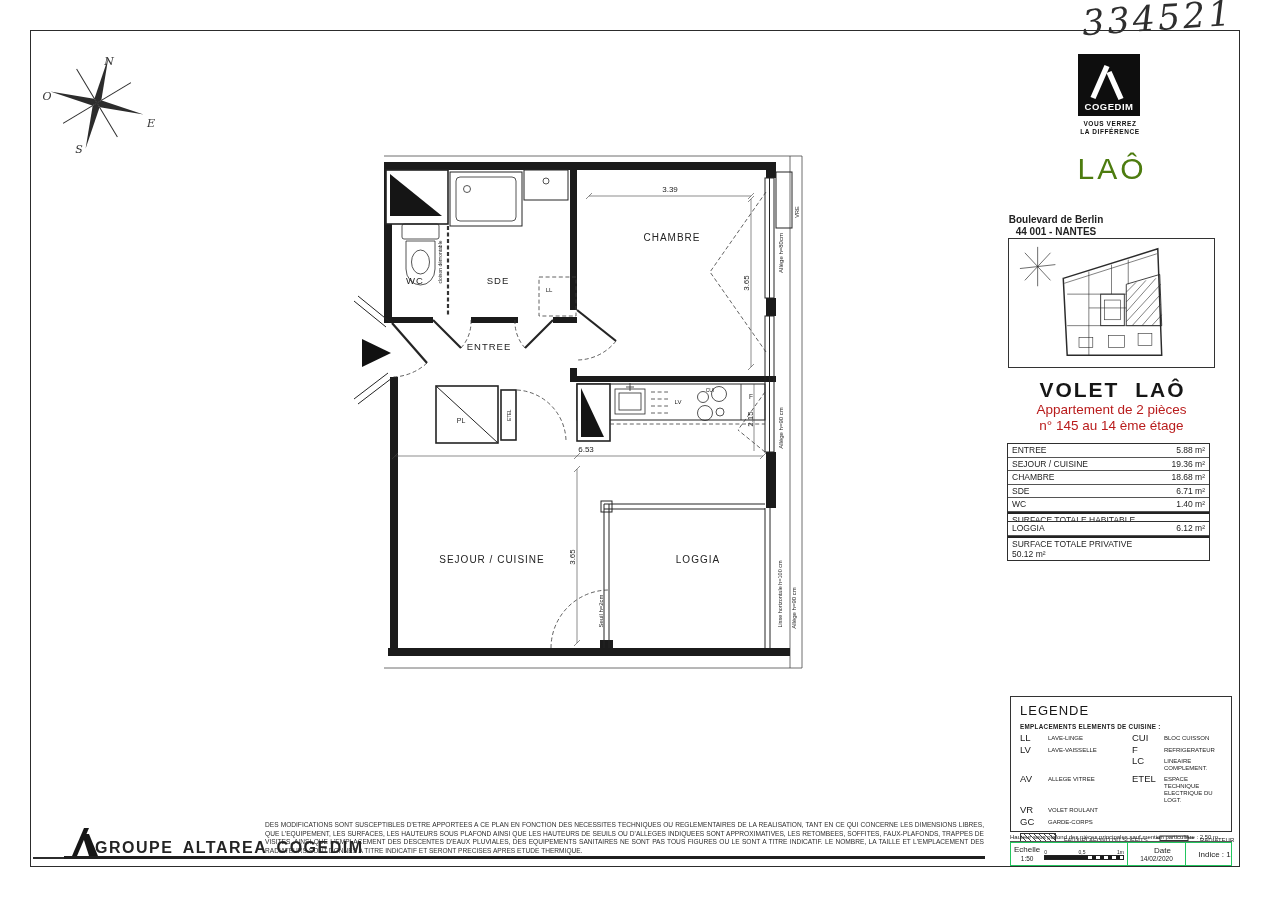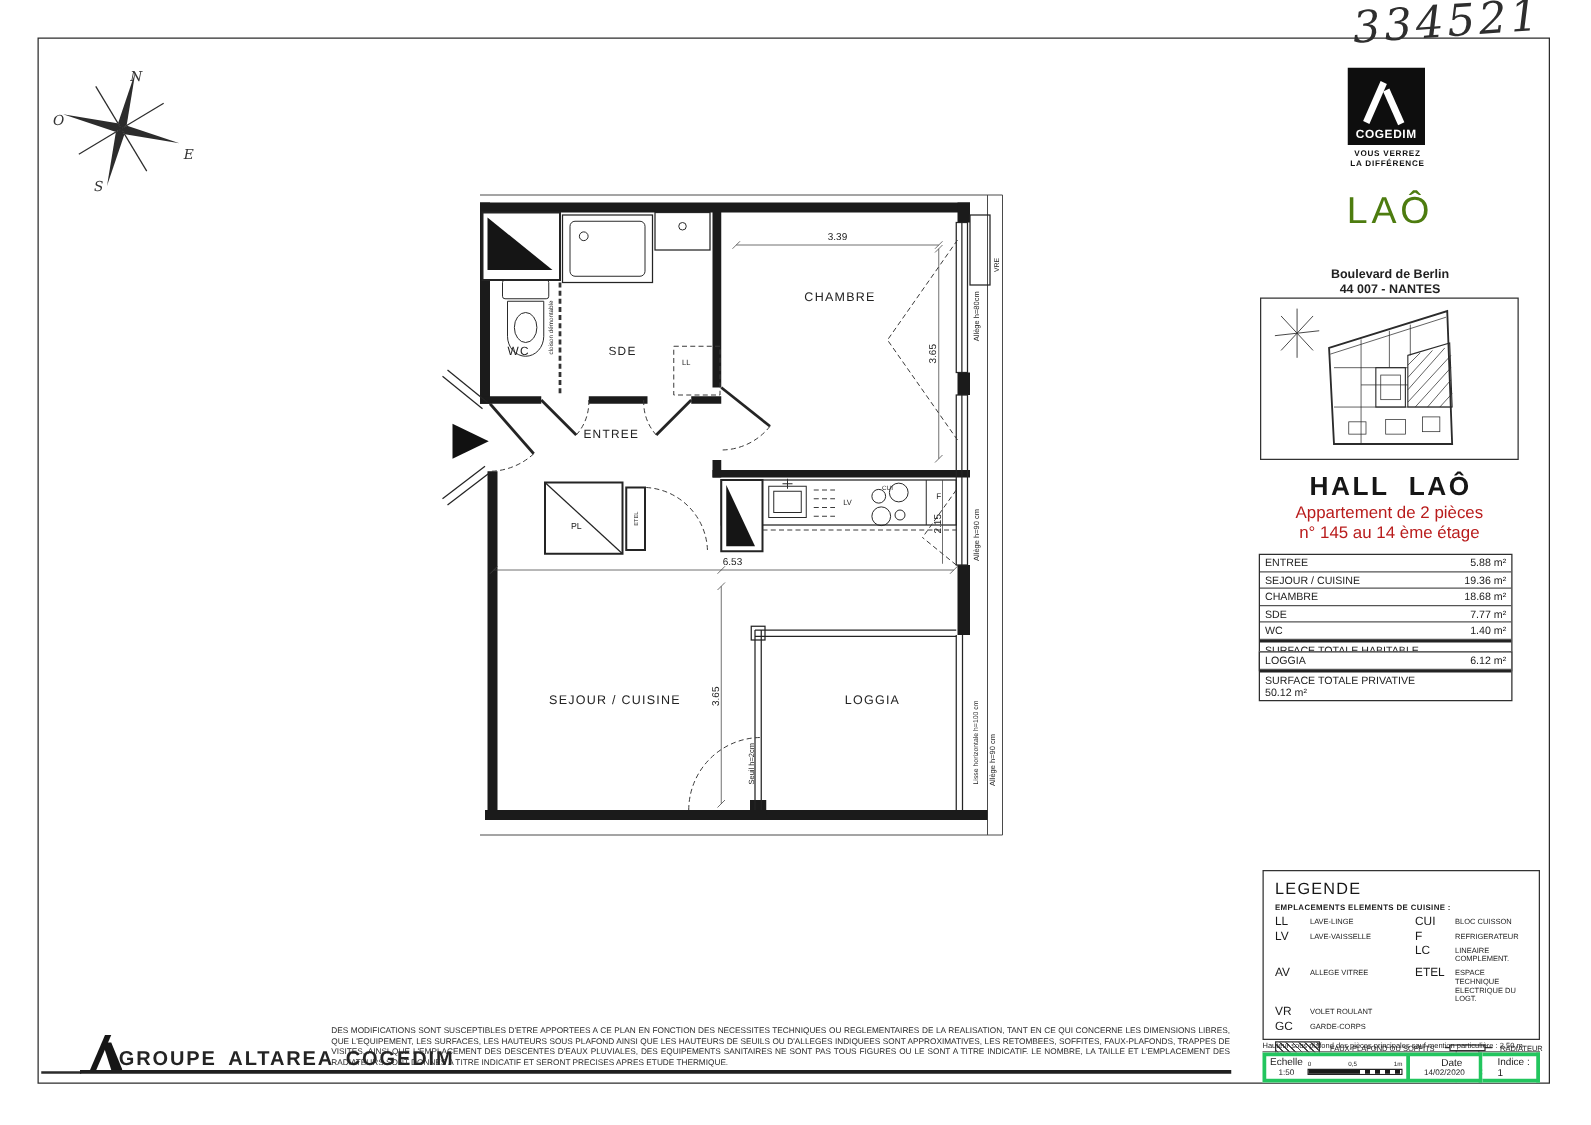--- a/index.html
+++ b/index.html
@@ -11,21 +11,21 @@
 
   .handwritten { left:1082px; top:-2px; font-family:"DejaVu Serif",serif; font-style:italic;
     font-size:35px; letter-spacing:3px; color:#2e2e2e; transform:rotate(-4deg); }
 
   
   .logo-box { left:1078px; top:54px; width:62px; height:62px; }
   .logo-tag { left:1058px; top:120px; width:104px; text-align:center; font-size:6.5px;
     font-weight:bold; letter-spacing:.6px; line-height:8px; color:#111; }
   .residence { left:1032px; top:152px; width:160px; text-align:center; font-size:30px;
     letter-spacing:3px; color:#4d7c0f; }
-  .address { left:1032px; top:214px; width:160px; text-align:center; font-size:10px;
+  .address { left:976px; top:214px; width:160px; text-align:center; font-size:10px;
     font-weight:bold; line-height:12px; color:#222; }
   .keyplan { left:1008px; top:238px; width:207px; height:130px; border:1px solid #333; background:#fff; }
   .hall { left:1020px; top:378px; width:185px; text-align:center; font-size:21px; font-weight:bold;
     letter-spacing:2px; word-spacing:8px; color:#161616; }
   .apt { left:1008px; top:402px; width:207px; text-align:center; font-size:13.5px; line-height:16px; color:#b91c1c; }
 
   .stable { left:1007px; width:203px; border:1.5px solid #2e2e2e; background:#fff; }
   .stable1 { top:443px; } .stable2 { top:521px; }
   .srow { display:flex; justify-content:space-between; padding:1px 4px 1.5px 4px;
     font-size:8.5px; border-bottom:1px solid #555; }
@@ -39,21 +39,21 @@
   .labbr { font-size:9.5px; line-height:10px; color:#1a1a1a; }
   .llab  { font-size:6px; line-height:7px; padding-top:2px; color:#222; }
   .lswatches { margin-top:6px; display:grid; grid-template-columns:44px 92px 44px 1fr; row-gap:6px; align-items:center; }
   .hatch { width:36px; height:13px; border:1px solid #333;
     background:repeating-linear-gradient(45deg,#fff 0 2.5px,#444 2.5px 3.5px); }
   .dashline { width:38px; border-top:2px dashed #333; height:0; }
   .ceiling-note { left:1010px; top:834px; width:222px; font-size:6px; color:#222;
     border-bottom:1px solid #555; padding-bottom:1px; white-space:nowrap; }
 
   .titleblock { left:1010px; top:842px; width:222px; height:24px; display:flex; }
-  .tb-cell { border:3px solid #22c55e; display:flex; align-items:center; background:#fff; }
+  .tb-cell { border:1px solid #22c55e; display:flex; align-items:center; background:#fff; }
   .tb1 { width:118px; padding:1px 3px; gap:4px; }
   .tb2 { width:58px; border-left:none; flex-direction:column; justify-content:center; }
   .tb3 { width:46px; border-left:none; justify-content:center; }
   .tb-echelle { font-size:8px; line-height:9px; text-align:center; }
   .tb-scalewrap { flex:1; }
   .tb-ticks { display:flex; justify-content:space-between; font-size:5px; line-height:6px; }
   .tb-bar { height:5px; border:1px solid #222; display:flex; }
   .tb-bar .b1 { width:50%; background:#1b1b1b; }
   .tb-bar .b2 { width:50%; background:repeating-linear-gradient(90deg,#1b1b1b 0 4px,#fff 4px 8px); }
   .tb-date-l, .tb-ind { font-size:8px; line-height:9px;padding-left:12px; }
@@ -274,21 +274,21 @@
 </svg>
 <div class="abs logo-tag">
   <div>VOUS VERREZ</div>
   <div>LA DIFFÉRENCE</div>
 </div>
 
 <div class="abs residence">LAÔ</div>
 
 <div class="abs address">
   <div>Boulevard de Berlin</div>
-  <div>44 007 - NANTES</div>
+  <div>44 001 - NANTES</div>
 </div>
 
 <div class="abs keyplan">
   <svg id="keyplan" width="205" height="128" viewBox="0 0 206 130">
     <g stroke-width=".7">
       <line x1="28" y1="8" x2="28" y2="48"></line>
       <line x1="10" y1="30" x2="46" y2="26"></line>
       <line x1="15" y1="14" x2="41" y2="42"></line>
       <line x1="15" y1="42" x2="41" y2="14"></line>
     </g>
@@ -315,42 +315,42 @@
         <line x1="118" y1="74" x2="148" y2="40"></line>
         <line x1="118" y1="84" x2="153" y2="46"></line>
         <line x1="124" y1="88" x2="153" y2="56"></line>
         <line x1="134" y1="88" x2="153" y2="66"></line>
         <line x1="144" y1="88" x2="154" y2="77"></line>
       </g>
     </g>
   </svg>
 </div>
 
-<div class="abs hall">HALL LAÔ</div>
+<div class="abs hall">VOLET LAÔ</div>
 <div class="abs apt">
   <div>Appartement de 2 pièces</div>
   <div>n° 145 au 14 ème étage</div>
 </div>
 
 <div class="abs stable stable1">
   <div class="srow">
       <span>ENTREE</span>
       <span>5.88 m²</span>
     </div>
   <div class="srow">
       <span>SEJOUR / CUISINE</span>
       <span>19.36 m²</span>
     </div>
   <div class="srow">
       <span>CHAMBRE</span>
       <span>18.68 m²</span>
     </div>
   <div class="srow">
       <span>SDE</span>
-      <span>7.77 m²</span>
+      <span>6.71 m²</span>
     </div>
   <div class="srow">
       <span>WC</span>
       <span>1.40 m²</span>
     </div>
   <div class="srow total">
       <span>SURFACE TOTALE HABITABLE</span>
       <span>44.00 m²</span>
     </div>
 </div>

